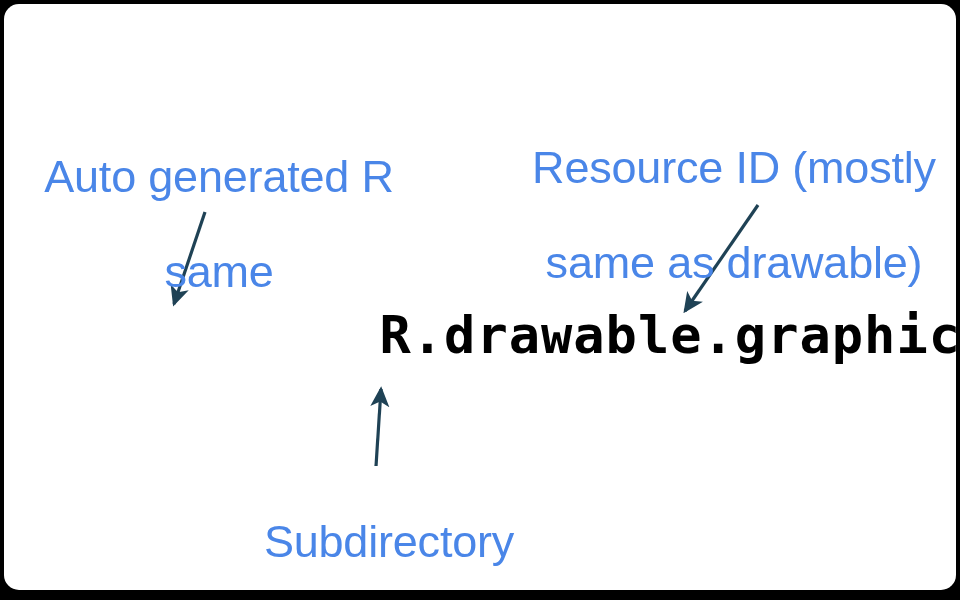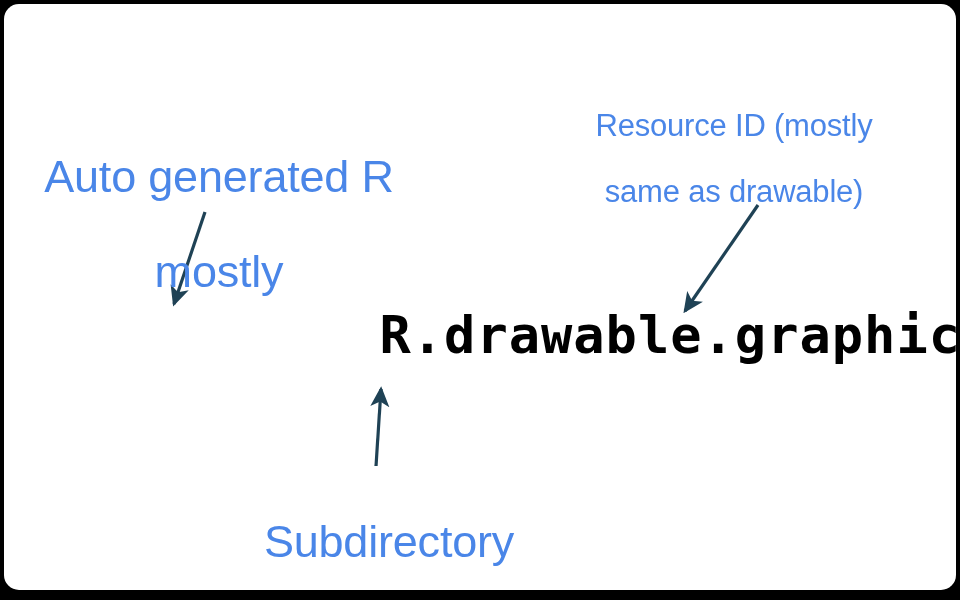--- a/index.html
+++ b/index.html
@@ -55,23 +55,23 @@
 
   #label-r-class {
     left: 26px;
     top: 101px;
     width: 378px;
     font-size: 45px;
   }
 
   #label-resource-id {
     left: 520px;
-    top: 73px;
+    top: 92px;
     width: 420px;
-    font-size: 31px;
+    font-size: 45px;
   }
 
   #label-subdirectory {
     left: 185px;
     top: 466px;
     width: 400px;
     font-size: 45px;
   }
 
   .annotation .line {
@@ -115,21 +115,21 @@
         <line x1="754" y1="201" x2="681" y2="307" stroke="#1f4255" stroke-width="3.2" stroke-linecap="butt" marker-end="url(#ah)"></line>
       </g>
 
       <g>
         <line x1="372" y1="462" x2="377" y2="385" stroke="#1f4255" stroke-width="3.2" stroke-linecap="butt" marker-end="url(#ah)"></line>
       </g>
     </svg>
 
     <div class="annotation" id="label-r-class" style="color: rgb(74, 134, 232);">
       <span class="line">Auto generated R</span>
-      <span class="line">mostly</span>
+      <span class="line">same</span>
     </div>
 
     <div class="annotation" id="label-resource-id" style="color: rgb(74, 134, 232);">
       <span class="line">Resource ID (mostly</span>
       <span class="line">same as drawable)</span>
     </div>
 
     <div id="code-expression" style="color: rgb(0, 0, 0);">R.drawable.graphic</div>
 
     <div class="annotation" id="label-subdirectory" style="color: rgb(74, 134, 232);">

